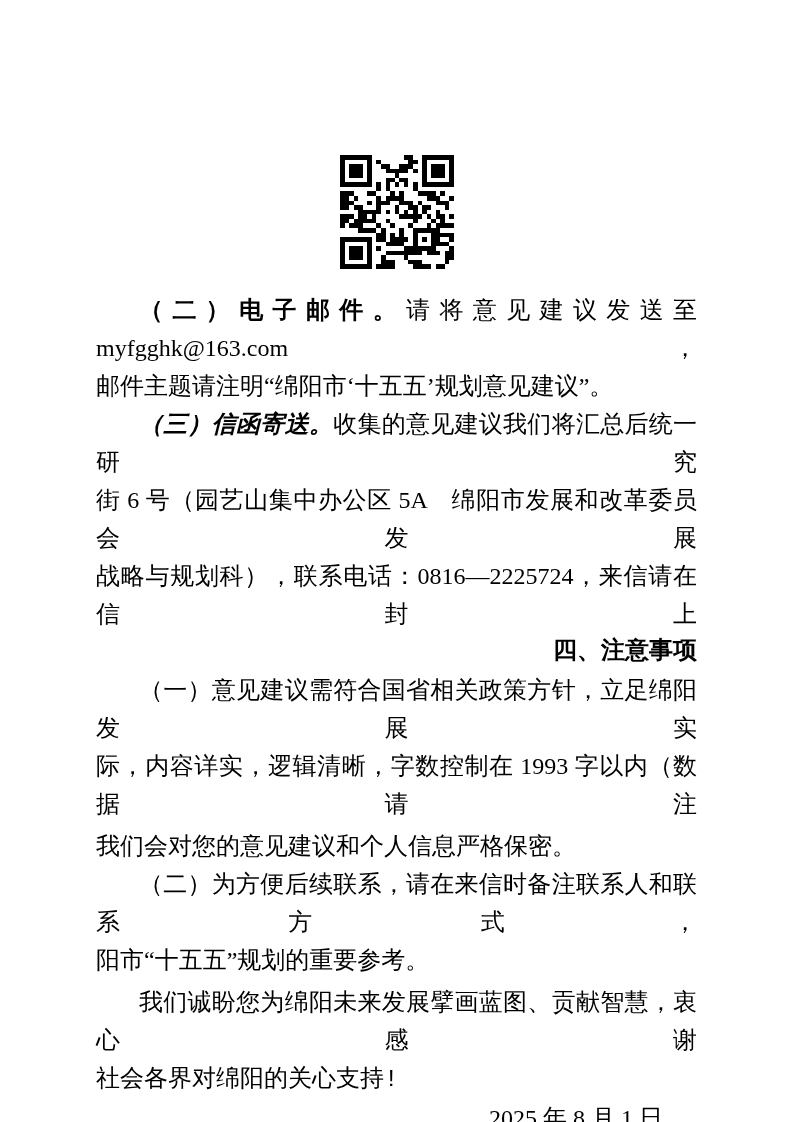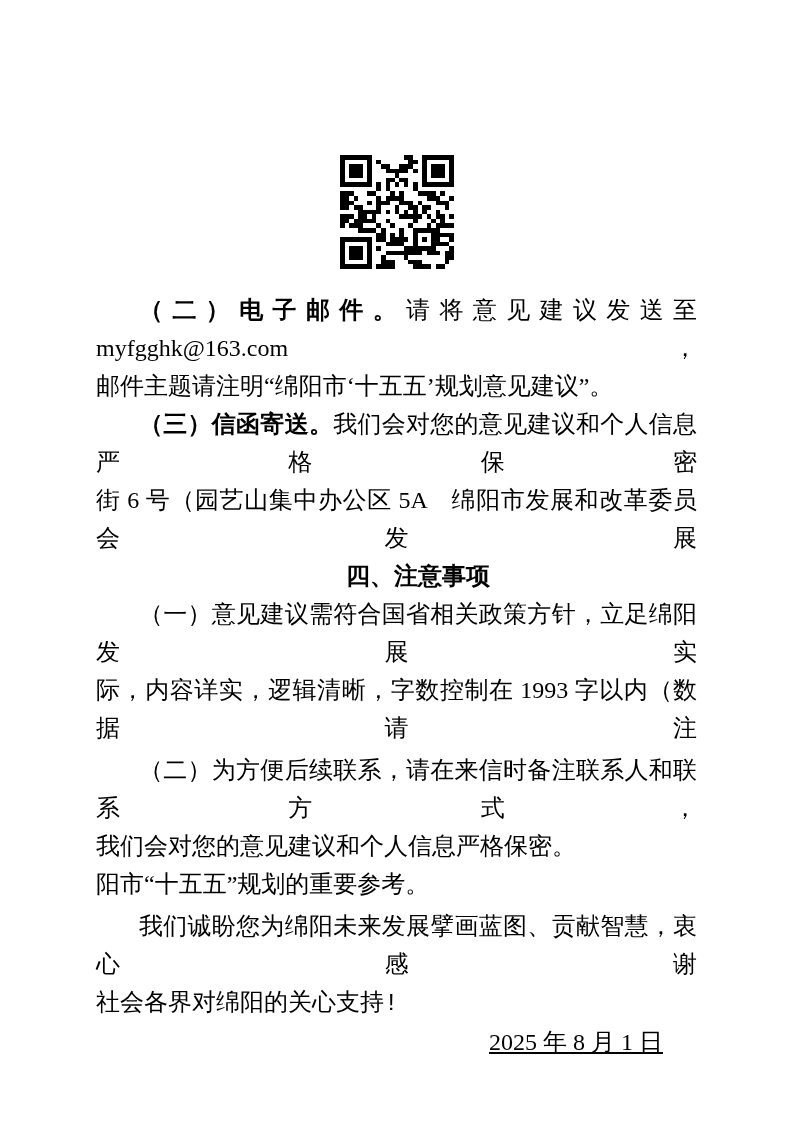--- a/index.html
+++ b/index.html
@@ -40,26 +40,27 @@
   }
   .line.indent {
     text-indent: 43px;
   }
   .lead-hei {
     font-weight: bold;
     font-family: "Liberation Sans", "DejaVu Sans", sans-serif;
   }
   .lead-kai {
     font-weight: bold;
+    font-style: italic;
   }
   .heading-line {
     font-weight: bold;
-    font-family: Liberation Sans, sans-serif;
+    font-family: Liberation Mono, monospace;
     text-indent: 43px;
-    text-align: center;
+    text-align: right;
   }
   .mt4 { margin-top: 4px; }
   .mt6 { margin-top: 6px; font-family: Liberation Mono, monospace; }
   .sig-line {
     text-align: right;
   }
   .date-line {
     text-align: right;
     padding-right: 34px;
     text-decoration: underline;
@@ -387,34 +388,35 @@
   </div>
 
   <div class="content">
 
     <div>
       <div class="line full indent"><span class="lead-hei">（二）电子邮件。</span><span>请将意见建议发送至 myfgghk@163.com，</span></div>
       <div class="line">邮件主题请注明“绵阳市‘十五五’规划意见建议”。</div>
     </div>
 
     <div>
-      <div class="line full indent"><span class="lead-kai">（三）信函寄送。</span><span>我们会对您的意见建议和个人信息严格保密</span></div>
+      <div class="line full indent"><span class="lead-kai">（三）信函寄送。</span><span>收集的意见建议我们将汇总后统一研究</span></div>
       <div class="line full">街 6 号（园艺山集中办公区 5A　绵阳市发展和改革委员会发展</div>
+      <div class="line full">战略与规划科），联系电话：0816—2225724，来信请在信封上</div>
     </div>
 
     <div class="line heading-line">四、注意事项</div>
 
     <div>
       <div class="line full indent">（一）意见建议需符合国省相关政策方针，立足绵阳发展实</div>
       <div class="line full">际，内容详实，逻辑清晰，字数控制在 1993 字以内（数据请注</div>
     </div>
 
     <div class="mt4">
+      <div class="line">我们会对您的意见建议和个人信息严格保密。</div>
       <div class="line full indent">（二）为方便后续联系，请在来信时备注联系人和联系方式，</div>
-      <div class="line">我们会对您的意见建议和个人信息严格保密。</div>
     </div>
 
     <div>
       <div class="line">阳市“十五五”规划的重要参考。</div>
     </div>
 
     <div class="mt6">
       <div class="line full indent">我们诚盼您为绵阳未来发展擘画蓝图、贡献智慧，衷心感谢</div>
       <div class="line">社会各界对绵阳的关心支持!</div>
     </div>

